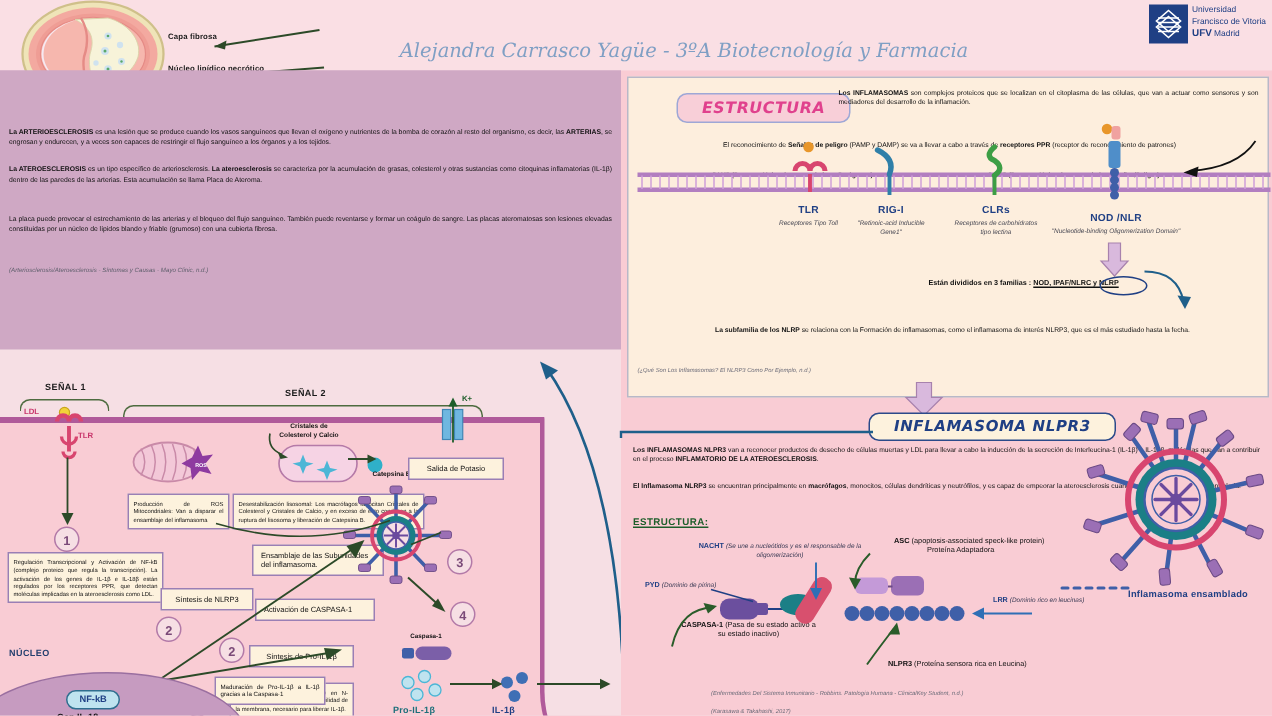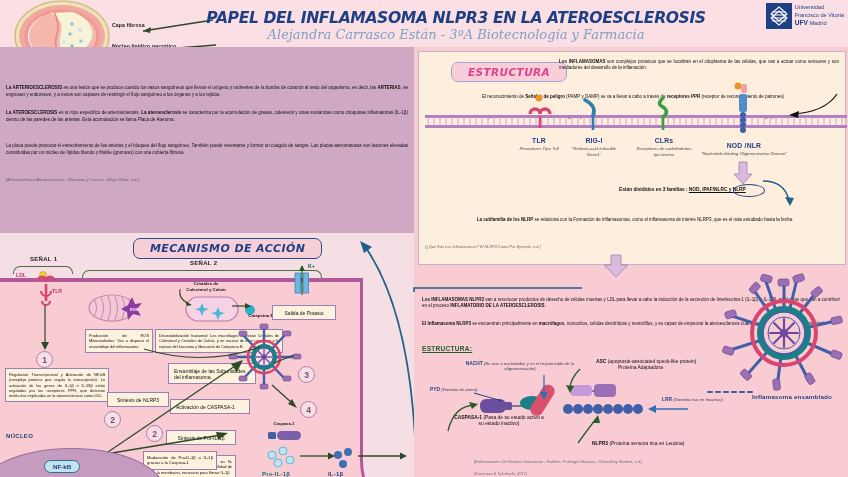--- a/index.html
+++ b/index.html
@@ -144,22 +144,21 @@
     <polygon points="10,13 18,9 17,15" fill="#2c4a28"></polygon>
   </svg>
   <svg class="arrow-a2" viewBox="0 0 140 16">
     <line x1="138" y1="3" x2="10" y2="13" stroke="#2c4a28" stroke-width="1.4"></line>
     <polygon points="10,13 19,9 19,15" fill="#2c4a28"></polygon>
   </svg>
 
   <div class="lbl-capa">Capa fibrosa</div>
   <div class="lbl-nucleo">Núcleo lipídico necrótico</div>
 
-  <div class="title">PAPEL DEL INFLAMASOMA NLPR3 EN LA ATEROESCLEROSIS</div>
-  <div class="subtitle">Alejandra Carrasco Están - 3ºA Biotecnología y Farmacia</div>
+  <div class="subtitle">Alejandra Carrasco Yagüe - 3ºA Biotecnología y Farmacia</div>
 
   <div class="logo">
     <div class="logo-mark">
       <svg viewBox="0 0 26 26">
         <g stroke="#ffffff" stroke-width="1.1" fill="none">
           <path d="M13 4 L21 11 L13 18 L5 11 Z"></path>
           <path d="M13 8 L21 15 L13 22 L5 15 Z"></path>
           <path d="M6 9 L20 9 M6 12 L20 12 M6 15 L20 15 M6 18 L20 18"></path>
         </g>
       </svg>
@@ -187,21 +186,20 @@
 
       <div class="cite" style="left:6px;top:130px;">(Arteriosclerosis/Ateroesclerosis - Síntomas y Causas - Mayo Clinic, n.d.)</div>
     </div>
 
     <div class="mech">
 
       <div class="cellmem"></div>
       <div class="cellbody"></div>
       <div class="cell-right-edge"></div>
 
-      <div class="pill pill-mec" style="top:5px;left:133px;">MECANISMO DE ACCIÓN</div>
 
       <div class="senal" style="left:30px;top:23px;">SEÑAL 1</div>
       <div class="brace" style="left:13px;top:33px;width:58px;"></div>
       <div class="senal" style="left:190px;top:27px;">SEÑAL 2</div>
       <div class="brace" style="left:82px;top:37px;width:238px;"></div>
 
       <svg style="position:absolute;left:30px;top:38px;width:34px;height:36px;" viewBox="0 0 34 36">
         <circle cx="13" cy="4" r="3.4" fill="#f2d23a" stroke="#c9a61d" stroke-width="0.8"></circle>
         <path d="M8 10 a4 4 0 1 1 8 0 a4 4 0 1 1 8 0" fill="none" stroke="#d8456f" stroke-width="3"></path>
         <path d="M16 13 L16 30" stroke="#d8456f" stroke-width="2.6"></path>
@@ -534,20 +532,21 @@
         <b>La subfamilia de los NLRP</b><span> se relaciona con la Formación de inflamasomas, como el inflamasoma de interés NLRP3, que es el más estudiado hasta la fecha.</span>
       </div>
 
       <div class="rcite" style="left:6px;top:192px;">(¿Qué Son Los Inflamasomas? El NLRP3 Como Por Ejemplo, n.d.)</div>
     </div>
 
     <div class="nlpr3-box">
       <svg style="position:absolute;left:190px;top:-14px;width:24px;height:22px;" viewBox="0 0 24 22">
         <polygon points="7,0 17,0 17,10 24,10 12,22 0,10 7,10" fill="#d9b9dd" stroke="#a882ad" stroke-width="0.8"></polygon>
       </svg>
+      <div class="pill pill-nlpr3" style="left:165px;top:6px;">INFLAMASOMA NLPR3</div>
 
       <svg style="position:absolute;left:0px;top:10px;width:168px;height:14px;" viewBox="0 0 168 14">
         <path d="M0 13 L0 9 L168 9" stroke="#1f5f8a" stroke-width="1.6" fill="none"></path>
       </svg>
 
       <div class="rpara" style="left:8px;top:28px;width:418px;">
         <b>Los INFLAMASOMAS NLPR3</b><span> van a reconocer productos de desecho de células muertas y LDL para llevar a cabo la inducción de la secreción de Interleucina-1 (IL-1β) e IL-18β, moléculas que van a contribuir en el proceso </span><b>INFLAMATORIO DE LA ATEROESCLEROSIS</b><span>.</span>
       </div>
       <div class="rpara" style="left:8px;top:52px;width:418px;">
         <b>El Inflamasoma NLRP3</b><span> se encuentran principalmente en </span><b>macrófagos</b><span>, monocitos, células dendríticas y neutrófilos, y es capaz de empeorar la ateroesclerosis cuando se activa de manera no controlada.</span>

